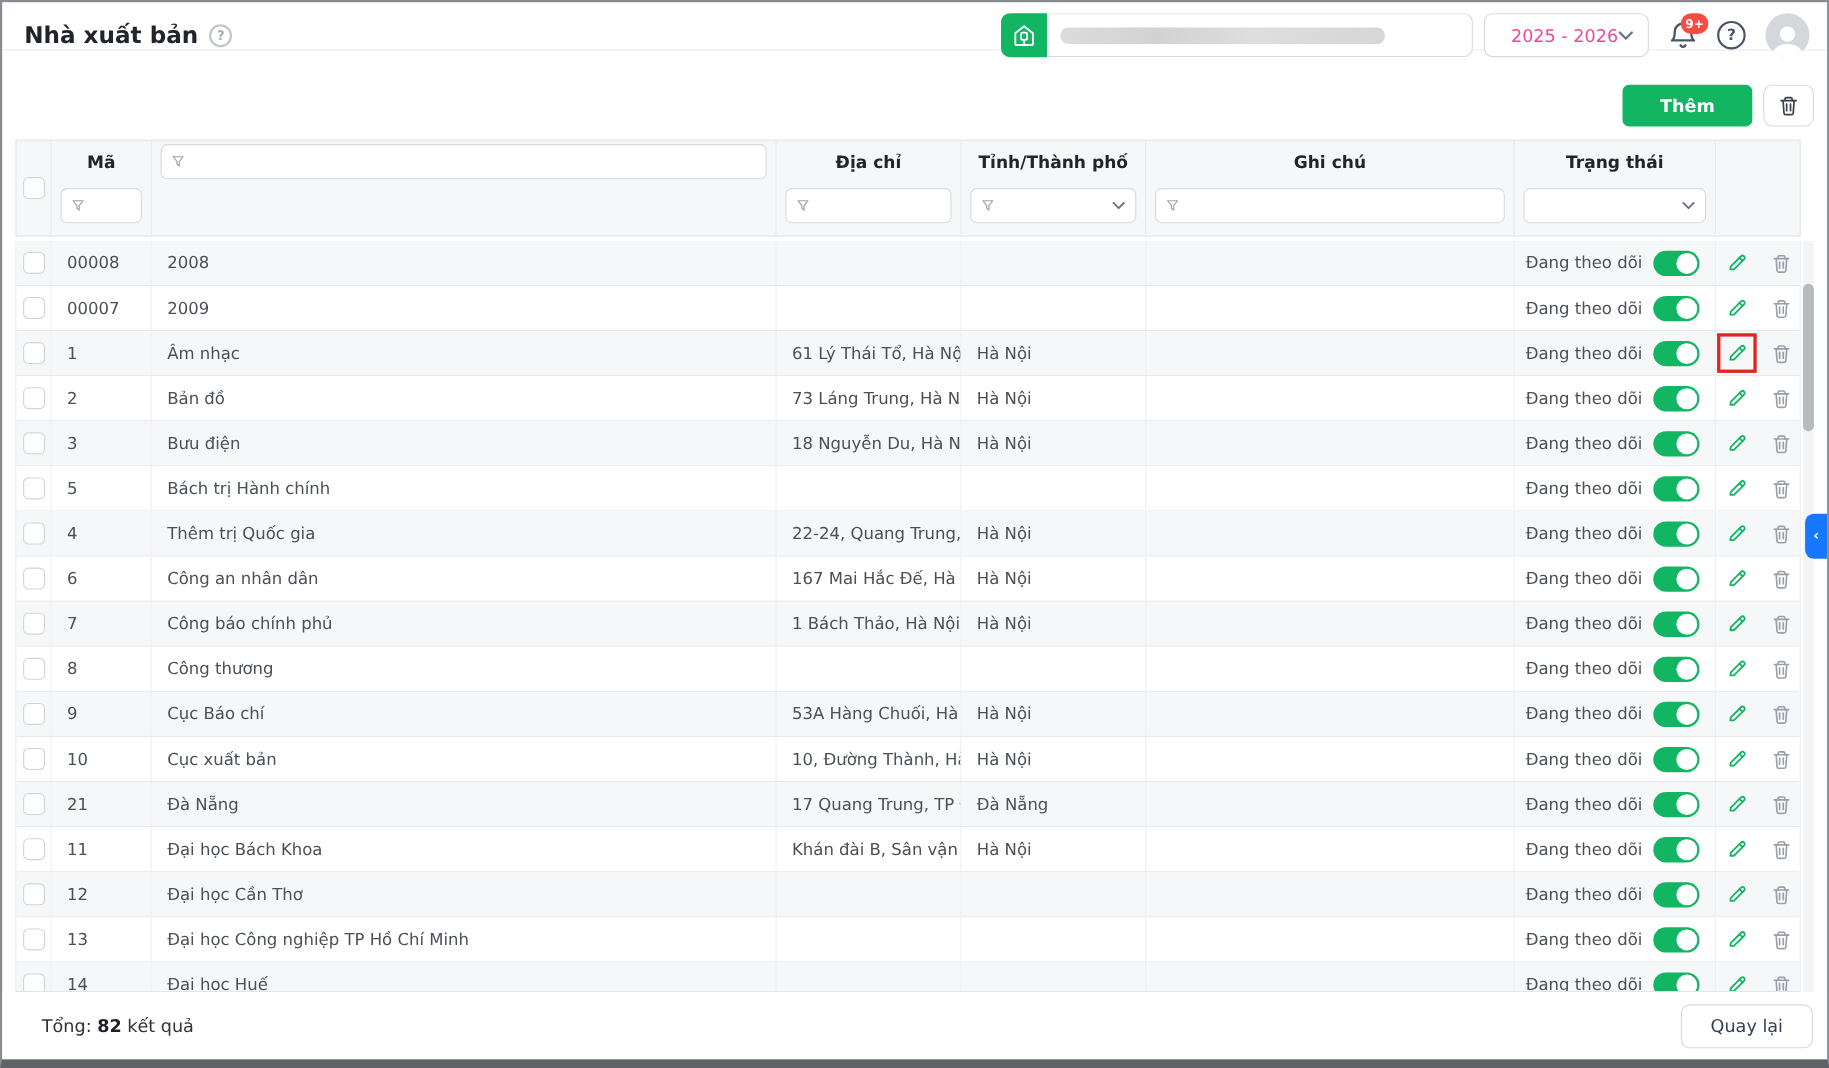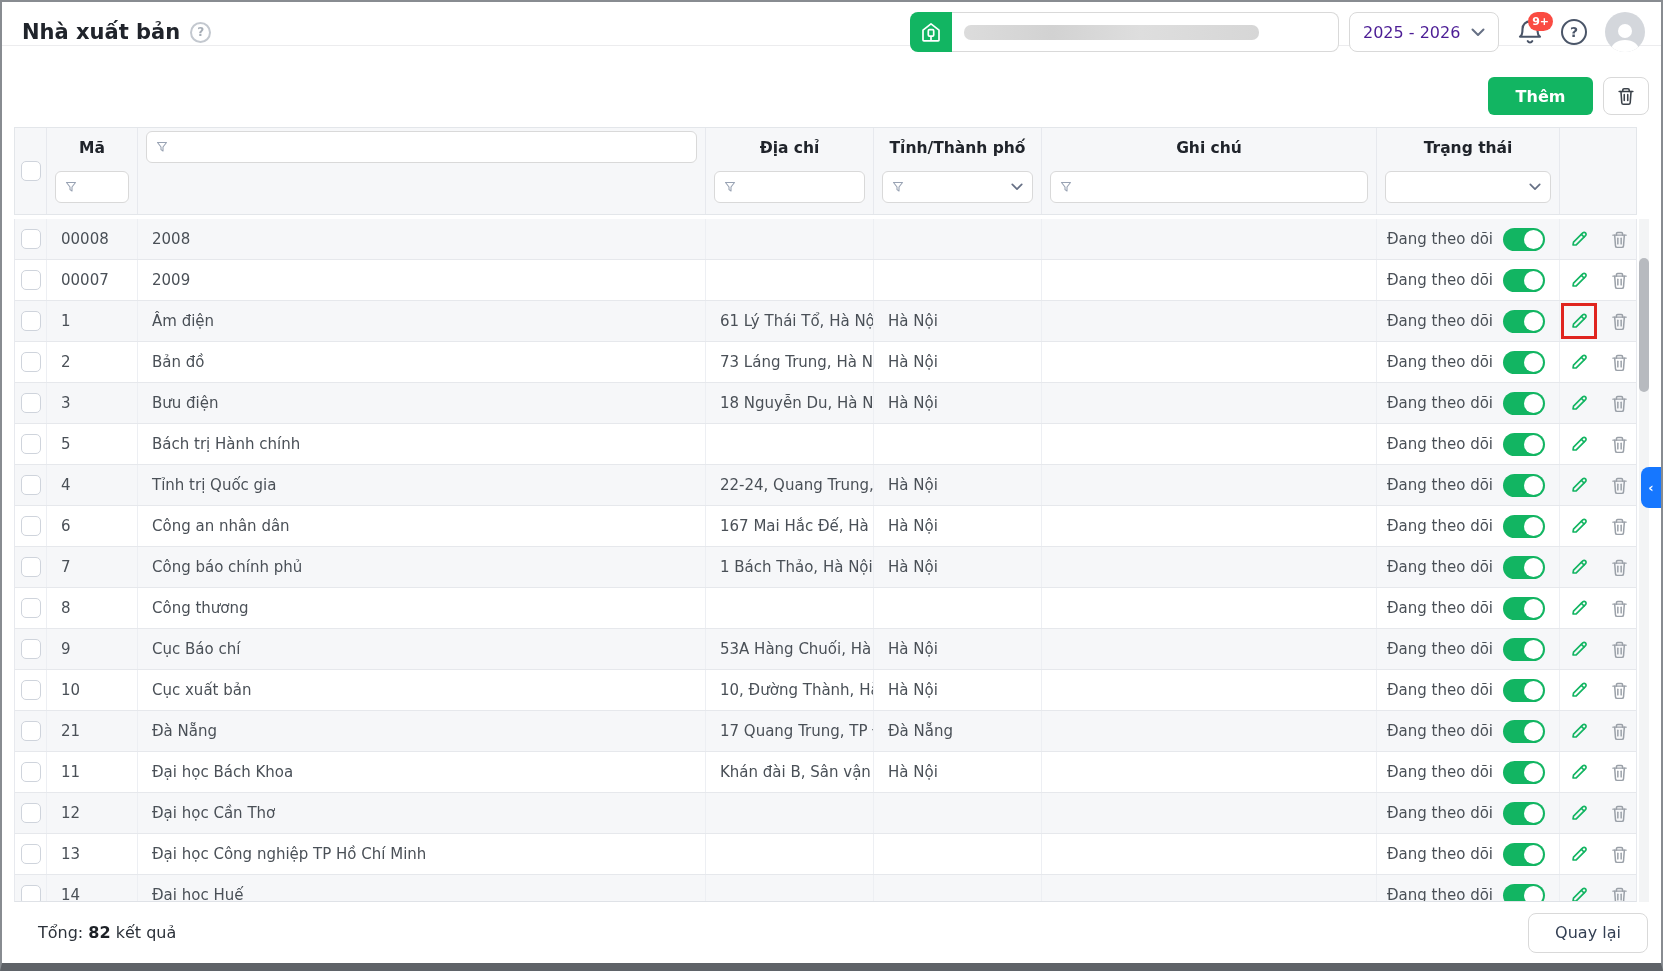--- a/index.html
+++ b/index.html
@@ -17,36 +17,36 @@
                 align-items:center; justify-content:center; margin-left:10px; }
   .tb-spacer { flex:1; }
   .school-combo { display:flex; align-items:center; margin-right:10px; }
   .home-btn { width:42px; height:40px; background:var(--accent); border-radius:8px 0 0 8px;
               display:flex; align-items:center; justify-content:center; }
   .school-input { width:387px; height:40px; border:1px solid #d9d9d9; border-left:none;
                   border-radius:0 8px 8px 0; display:flex; align-items:center; padding:0 12px; background:#fff; }
   .redact { width:295px; height:15px; border-radius:7px;
             background:linear-gradient(90deg,#dcdcdc,#d2d2d2 30%,#dedede 60%,#d6d6d6); }
   .year-select { width:150px; height:40px; border:1px solid #d9d9d9; border-radius:8px;
-                 display:flex; align-items:center; justify-content:space-between;
-                 padding:0 13px; font-size:16px; color:#4c1d95; background:#fff; margin-right:14px; }
+                 display:flex; align-items:center; justify-content:flex-end;
+                 padding:0 13px; font-size:16px; color:#ec4899; background:#fff; margin-right:14px; }
   .bell-wrap { position:relative; width:34px; height:34px; display:flex; align-items:center;
                justify-content:center; margin-right:14px; }
   .badge { position:absolute; top:-3px; right:-6px; min-width:21px; height:19px; border-radius:10px;
            background:#fa4b42; color:#fff; font-size:11px; font-weight:700;
            display:flex; align-items:center; justify-content:center; padding:0 4px; }
   .help-btn { width:26px; height:26px; border:2.2px solid #4a5568; border-radius:50%; color:#4a5568;
               font-size:14px; font-weight:700; display:flex; align-items:center; justify-content:center;
               margin-right:18px; }
   .avatar { width:40px; height:40px; border-radius:50%; background:#d4d7dc; overflow:hidden;
             display:flex; align-items:flex-end; justify-content:center; }
 
   
   .toolbar { position:absolute; top:75px; right:12px; display:flex; gap:10px; }
-  .btn-add { width:105px; height:38px; background:var(--accent); border:none; border-radius:6px;
+  .btn-add { width:118px; height:38px; background:var(--accent); border:none; border-radius:6px;
              color:#fff; font-size:16px; font-weight:700; font-family:inherit; }
   .btn-trash { width:46px; height:38px; background:#fff; border:1px solid #d9d9d9; border-radius:8px;
                display:flex; align-items:center; justify-content:center; }
 
   
   .table { position:absolute; left:12px; top:125px; width:1623px; }
   .grid-row { display:grid; grid-template-columns:32px 91px 568px 168px 168px 335px 183px 78px; }
   .thead { background:#f6f7f9; border:1px solid #e3e6ea; }
   .th { border-right:1px solid #e7e9ee; display:flex; flex-direction:column; }
   .th:last-child, .td:last-child { border-right:none; }
@@ -321,21 +321,21 @@
           </svg>
         </span>
       </div>
     </div>
 
     <div class="tr grid-row stripe">
       <div class="td c">
             <span class="checkbox"></span>
           </div>
       <div class="td pad">1</div>
-      <div class="td pad">Âm điện</div>
+      <div class="td pad">Âm nhạc</div>
       <div class="td pad">61 Lý Thái Tổ, Hà Nội</div>
       <div class="td pad">Hà Nội</div>
       <div class="td pad"></div>
       <div class="td td-status">
         <span>Đang theo dõi</span>
         <span class="toggle">
               <span class="knob"></span>
             </span>
       </div>
       <div class="td td-actions">
@@ -457,21 +457,21 @@
           </svg>
         </span>
       </div>
     </div>
 
     <div class="tr grid-row stripe">
       <div class="td c">
             <span class="checkbox"></span>
           </div>
       <div class="td pad">4</div>
-      <div class="td pad">Tỉnh trị Quốc gia</div>
+      <div class="td pad">Thêm trị Quốc gia</div>
       <div class="td pad">22-24, Quang Trung, ...</div>
       <div class="td pad">Hà Nội</div>
       <div class="td pad"></div>
       <div class="td td-status">
         <span>Đang theo dõi</span>
         <span class="toggle">
               <span class="knob"></span>
             </span>
       </div>
       <div class="td td-actions">

